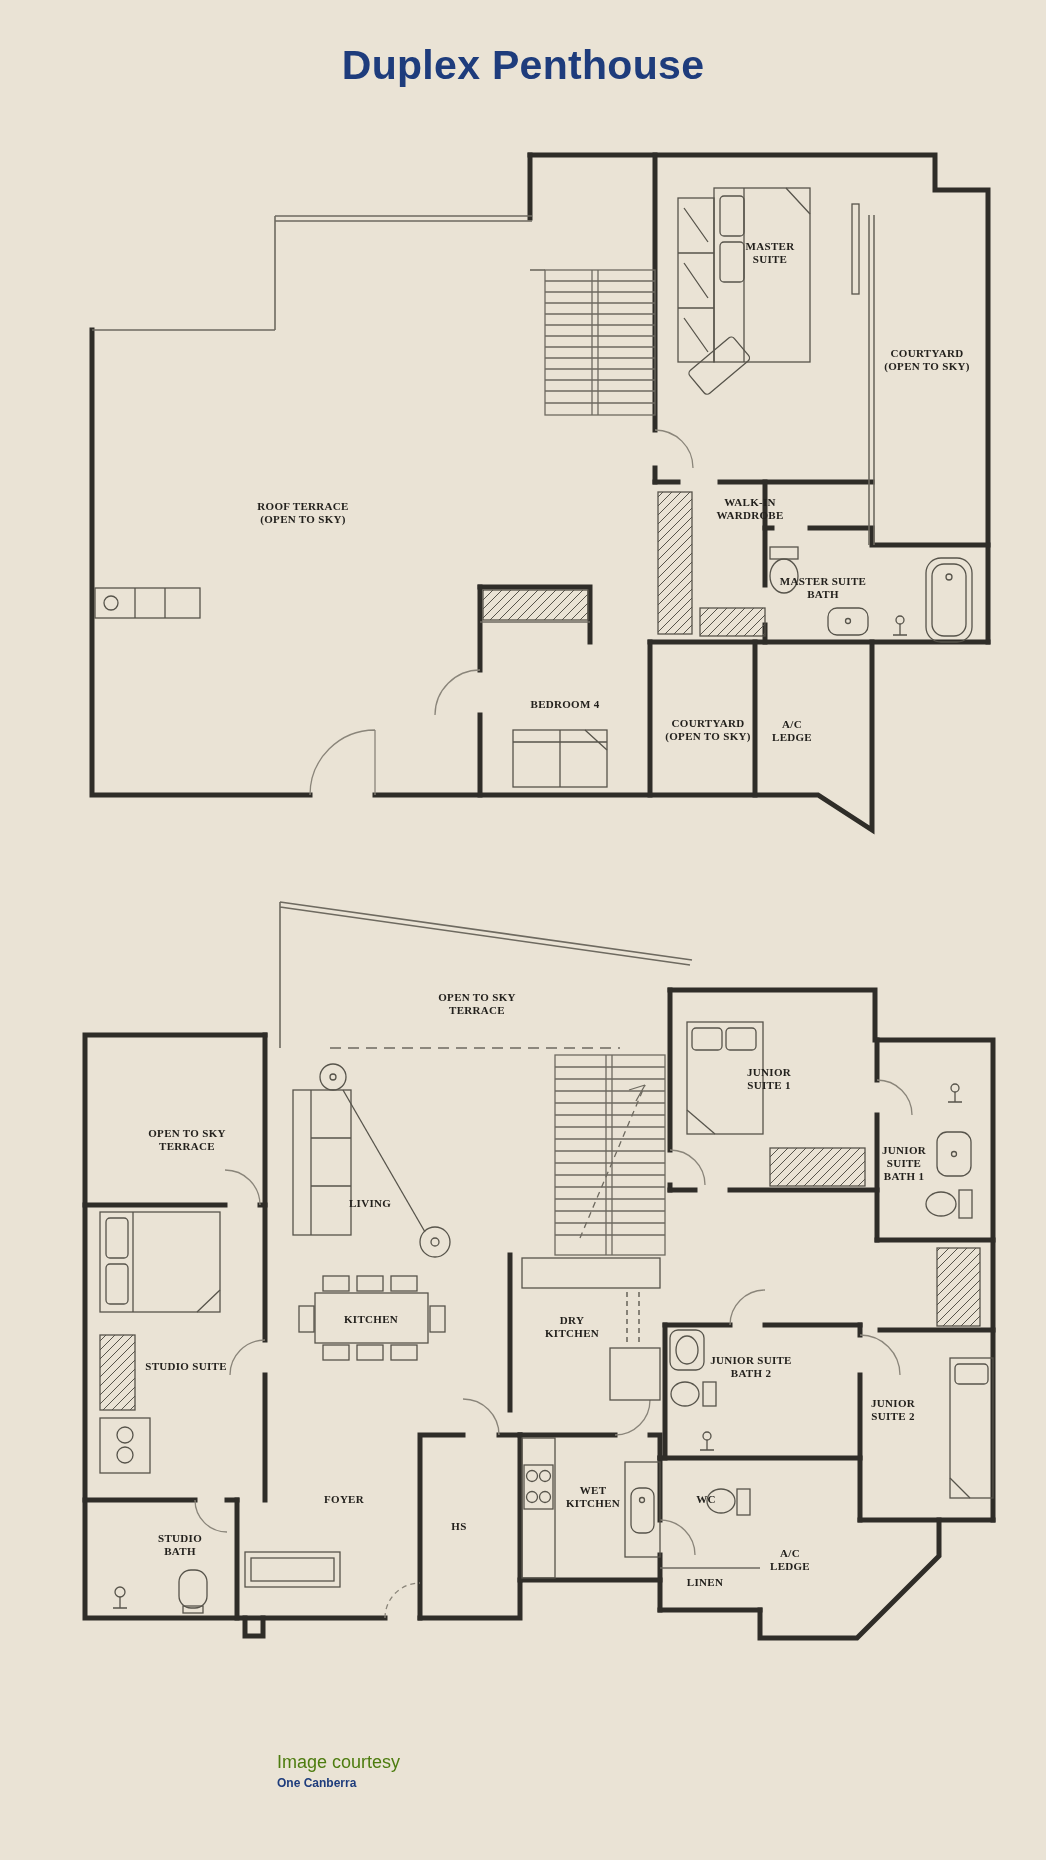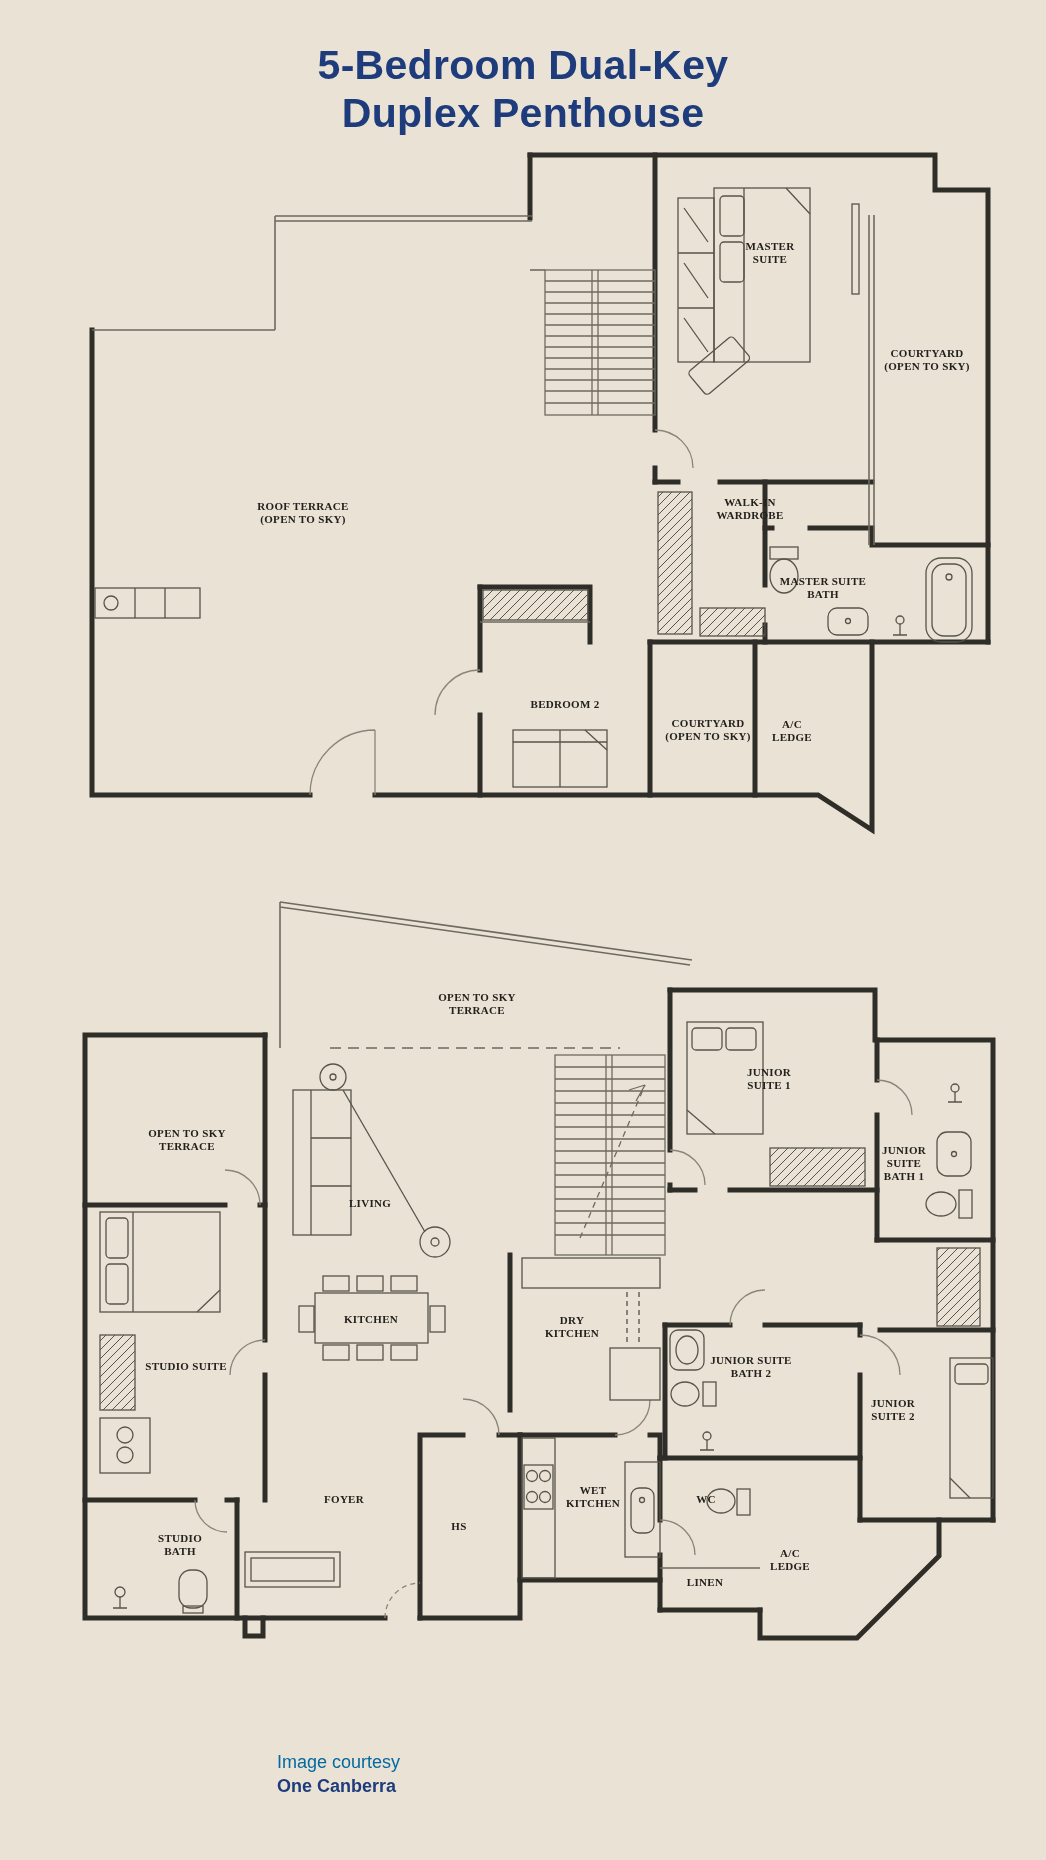--- a/index.html
+++ b/index.html
@@ -10,30 +10,29 @@
   .plan{position:absolute;}
   .plan svg{display:block;}
   .room-label{position:absolute;transform:translate(-50%,-50%);
       font-family:"Liberation Serif",serif;font-weight:700;font-size:11px;
       line-height:1.2;letter-spacing:.3px;color:#23211d;text-align:center;
       white-space:pre-line;}
   .brand{position:absolute;left:46px;top:1742px;color:#1e3c7c;}
   .brand .name{font-size:36px;font-weight:600;line-height:1;letter-spacing:.4px;}
   .brand .sub{font-size:13px;margin-top:5px;}
   .credit{position:absolute;left:277px;top:1752px;}
-  .credit .l1{font-size:18px;color:#0369a1;}
-  .credit .l2{font-size:18px;font-weight:700;color:#1e3c7c;margin-top:3px;}
+  .credit .l1{font-size:18px;color:#4d7c0f;}
+  .credit .l2{font-size:12px;font-weight:700;color:#1e3c7c;margin-top:3px;}
 </style>
 </head>
 <body>
 
 <div class="page">
 
   <div class="title">
-    <div>5-Bedroom Dual-Key</div>
     <div>Duplex Penthouse</div>
   </div>
 
   <div class="plan" style="left:80px;top:130px;width:930px;height:720px">
     <svg width="930" height="720" viewBox="0 0 930 720">
       <defs>
         <pattern id="hatU" patternUnits="userSpaceOnUse" width="9" height="9">
           <path d="M-1,10 L10,-1" stroke="#57544b" stroke-width="1"></path>
         </pattern>
       </defs>
@@ -294,21 +293,21 @@
   <div class="room-label" style="left:770px;top:253px">MASTER
 SUITE</div>
   <div class="room-label" style="left:927px;top:360px">COURTYARD
 (OPEN TO SKY)</div>
   <div class="room-label" style="left:303px;top:513px">ROOF TERRACE
 (OPEN TO SKY)</div>
   <div class="room-label" style="left:750px;top:509px">WALK-IN
 WARDROBE</div>
   <div class="room-label" style="left:823px;top:588px">MASTER SUITE
 BATH</div>
-  <div class="room-label" style="left:565px;top:705px">BEDROOM 2</div>
+  <div class="room-label" style="left:565px;top:705px">BEDROOM 4</div>
   <div class="room-label" style="left:708px;top:730px">COURTYARD
 (OPEN TO SKY)</div>
   <div class="room-label" style="left:792px;top:731px">A/C
 LEDGE</div>
 
   <div class="room-label" style="left:477px;top:1004px">OPEN TO SKY
 TERRACE</div>
   <div class="room-label" style="left:769px;top:1079px">JUNIOR
 SUITE 1</div>
   <div class="room-label" style="left:187px;top:1140px">OPEN TO SKY

